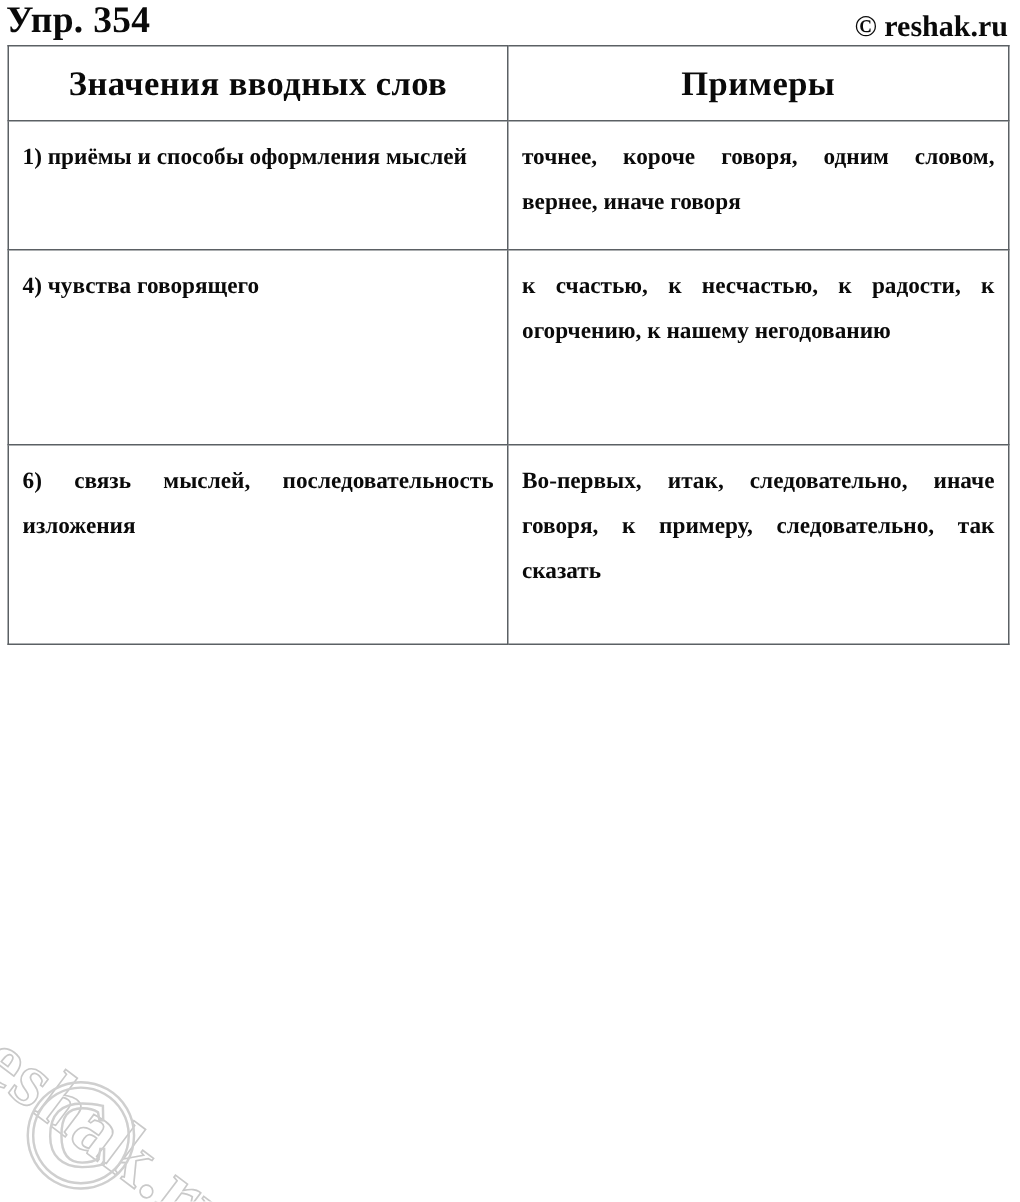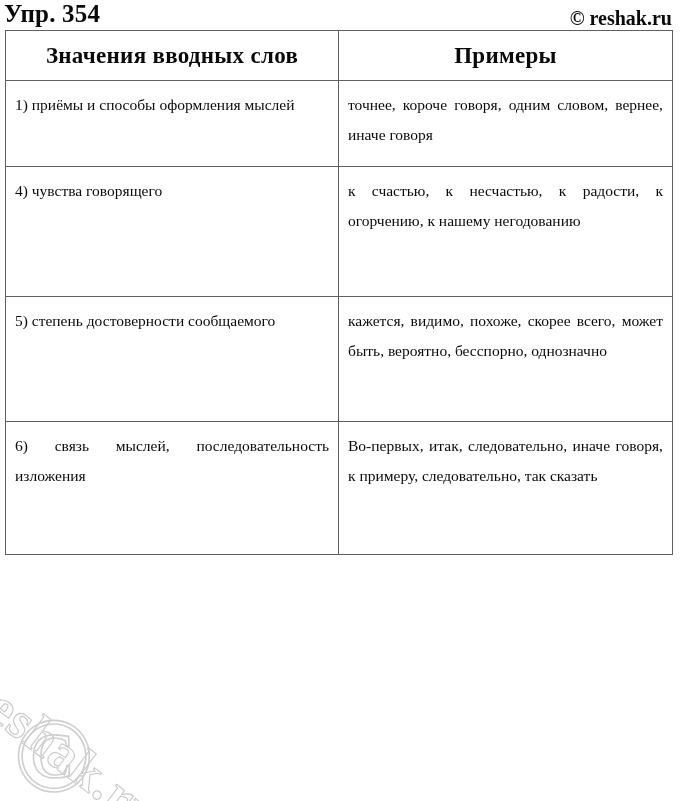--- a/index.html
+++ b/index.html
@@ -81,21 +81,21 @@
     hyphens: none;
   }
   .vvod tbody td.cell-left  { text-align: justify; }
   .vvod tbody td.cell-right { text-align: justify; }
   .vvod tbody td p {
     margin: 0;
     text-align: justify;
     text-align-last: left;
   }
   
-  .vvod tbody tr td p.lastleft { text-align-last: left; }
+  .vvod tbody tr td p.lastleft { text-align-last: left; font-weight: bold; }
 
   
   .r1 td { height: 86px; }
   .r2 td { height: 124px; }
   .r3 td { height: 123px; }
   .r4 td { height: 130px; }
   .r5 td { height: 125px; }
   .r6 td { height: 133px; }
 
   
@@ -159,28 +159,20 @@
         </td>
       </tr>
       <tr class="r4">
         <td class="cell-left">
           <p class="lastleft">4) чувства говорящего</p>
         </td>
         <td class="cell-right">
           <p class="lastleft">к счастью, к несчастью, к радости, к огорчению, к нашему негодованию</p>
         </td>
       </tr>
-      <tr class="r5">
-        <td class="cell-left">
-          <p class="lastleft">5) степень достоверности сообщаемого</p>
-        </td>
-        <td class="cell-right">
-          <p class="lastleft">кажется, видимо, похоже, скорее всего, может быть, вероятно, бесспорно, однозначно</p>
-        </td>
-      </tr>
       <tr class="r6">
         <td class="cell-left">
           <p class="lastleft">6) связь мыслей, последовательность изложения</p>
         </td>
         <td class="cell-right">
           <p class="lastleft">Во-первых, итак, следовательно, иначе говоря, к примеру, следовательно, так сказать</p>
         </td>
       </tr>
     </tbody>
   </table>

